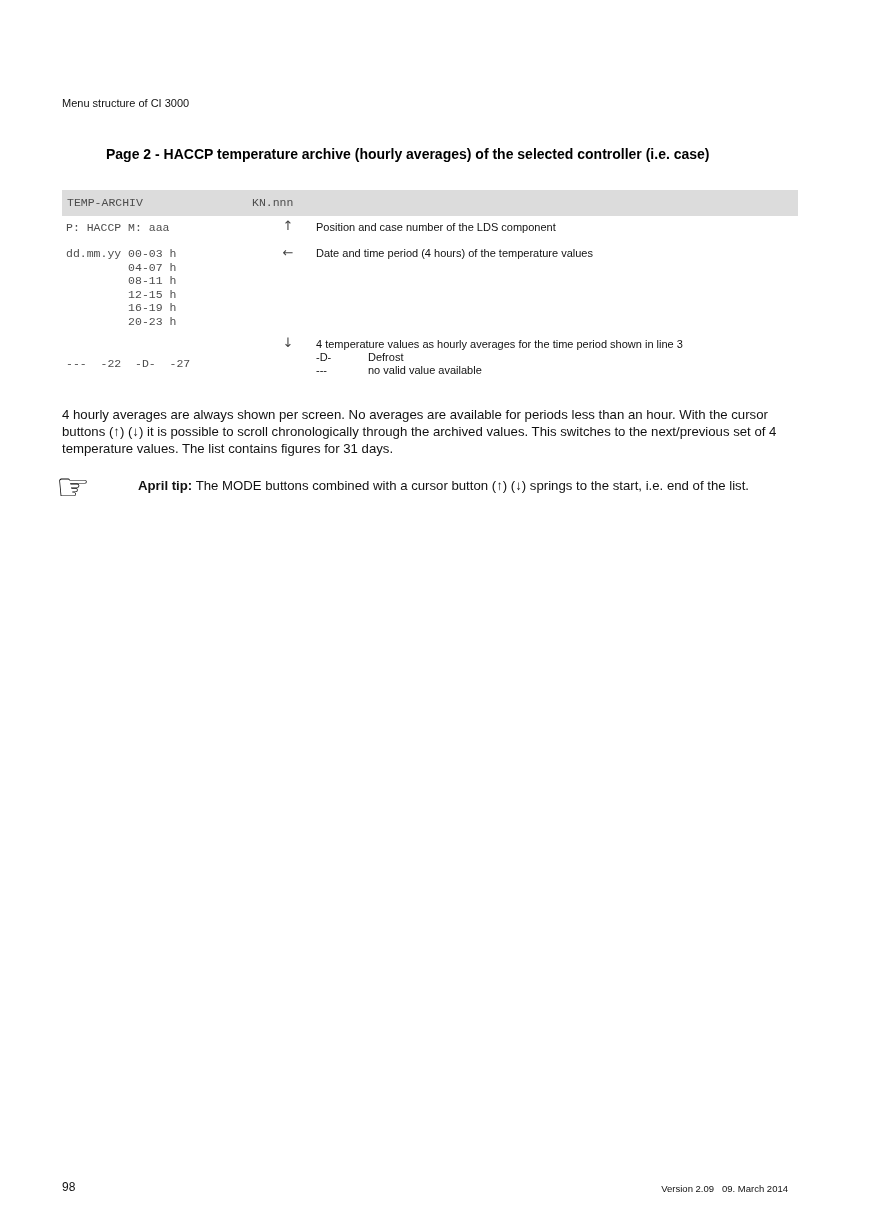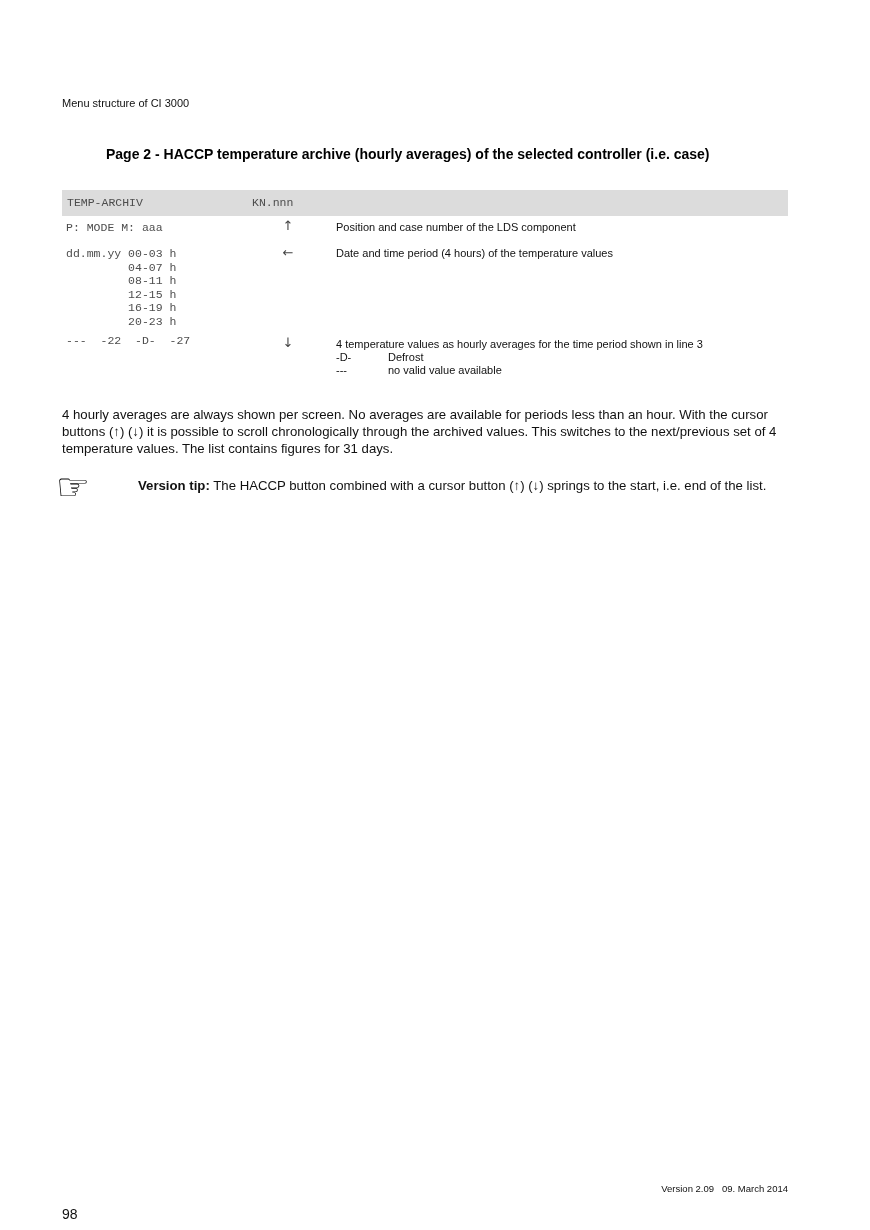--- a/index.html
+++ b/index.html
@@ -28,20 +28,21 @@
     font-size: 14px;
     font-weight: bold;
     color: #000;
     padding-left: 44px;
   }
 
   .header-bar {
     top: 190px; left: 62px;
     width: 726px; height: 26px;
     background: #dcdcdc;
+    padding-left: 19px;
   }
   .mono {
     font-family: "Liberation Mono", "DejaVu Sans Mono", monospace;
     color: #4d4d4d;
     white-space: pre;
     font-size: 11.5px;
   }
   .bar-left {
     position: absolute;
     left: 5px; top: 6px;
@@ -57,21 +58,20 @@
     width: 20px;
     text-align: center;
     font-size: 13px;
     color: #444;
     font-family: "DejaVu Sans", sans-serif;
   }
   .desc-col {
     left: 316px;
     font-size: 11px;
     color: #111;
-    margin-left: 20px;
   }
   .screen-multiline {
     line-height: 13.6px;
   }
   .desc-block {
     line-height: 13px;
     width: 480px;
   }
   .legend-key {
     display: inline-block;
@@ -97,23 +97,22 @@
     top: 477px; left: 138px;
     width: 655px;
     font-size: 13.2px;
     line-height: 17px;
     color: #111;
   }
   .bold { font-weight: bold; }
 
   .footer-page {
     top: 1180px; left: 62px;
-    font-size: 14px;
+    font-size: 12px;
     color: #111;
-    margin-top: 26px;
   }
   .footer-version {
     top: 1183px; left: 62px;
     width: 726px;
     text-align: right;
     font-size: 9.5px;
     color: #111;
     white-space: pre;
   }
 </style>
@@ -124,49 +123,49 @@
 
   <div class="abs running-header">Menu structure of CI 3000</div>
 
   <div class="abs page-title">Page 2 - HACCP temperature archive (hourly averages) of the selected controller (i.e. case)</div>
 
   <div class="abs header-bar">
     <span class="mono bar-left">TEMP-ARCHIV</span>
     <span class="mono bar-right">KN.nnn</span>
   </div>
 
-  <div class="abs mono screen-col" style="top:221px">P: MODE M: aaa</div>
+  <div class="abs mono screen-col" style="top:221px">P: HACCP M: aaa</div>
   <div class="abs arrow-col" style="top:218px">↑</div>
   <div class="abs desc-col" style="top:221px">Position and case number of the LDS component</div>
 
   <div class="abs mono screen-col screen-multiline" style="top:247px">dd.mm.yy 00-03 h
          04-07 h
          08-11 h
          12-15 h
          16-19 h
          20-23 h</div>
   <div class="abs arrow-col" style="top:245px">←</div>
   <div class="abs desc-col" style="top:247px">Date and time period (4 hours) of the temperature values</div>
 
-  <div class="abs mono screen-col" style="top:334px">---  -22  -D-  -27</div>
+  <div class="abs mono screen-col" style="top:357px">---  -22  -D-  -27</div>
   <div class="abs arrow-col" style="top:335px">↓</div>
   <div class="abs desc-col desc-block" style="top:338px">
     <div>4 temperature values as hourly averages for the time period shown in line 3</div>
     <div>
       <span class="legend-key">-D-</span><span>Defrost</span>
     </div>
     <div>
       <span class="legend-key">---</span><span>no valid value available</span>
     </div>
   </div>
 
   <div class="abs body-para">4 hourly averages are always shown per screen. No averages are available for periods less than an hour. With the cursor buttons (↑) (↓) it is possible to scroll chronologically through the archived values. This switches to the next/previous set of 4 temperature values. The list contains figures for 31 days.</div>
 
   <div class="abs tip-icon">☞</div>
   <div class="abs tip-text">
-    <span class="bold">Version tip:</span>
-    <span>The HACCP button combined with a cursor button (↑) (↓) springs to the start, i.e. end of the list.</span>
+    <span class="bold">April tip:</span>
+    <span>The MODE buttons combined with a cursor button (↑) (↓) springs to the start, i.e. end of the list.</span>
   </div>
 
   <div class="abs footer-page">98</div>
   <div class="abs footer-version">Version 2.09   09. March 2014</div>
 
 </div>
 
 </body></html>

